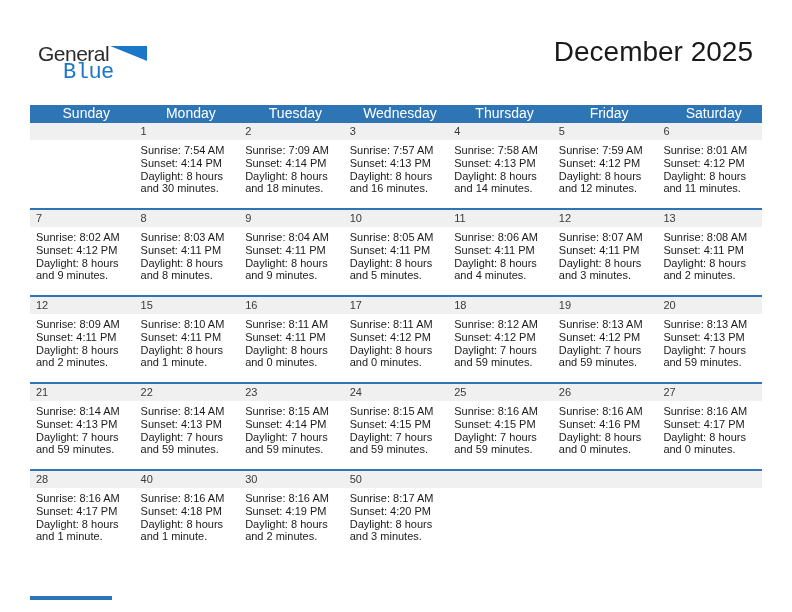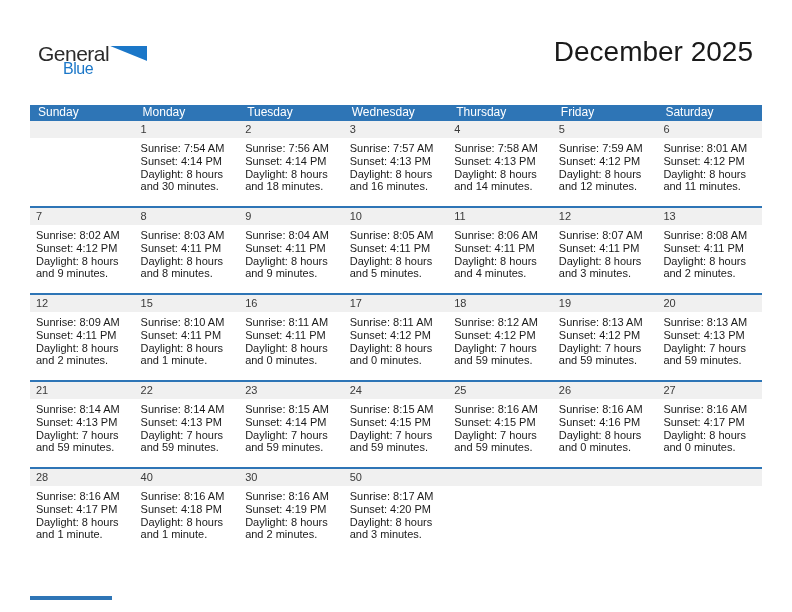--- a/index.html
+++ b/index.html
@@ -16,41 +16,41 @@
 
   
   .logo { position: absolute; left: 38px; top: 42px; }
   .logo-row { display: flex; align-items: flex-start; }
   .logo-general { font-size: 21px; color: #2b2b2b; letter-spacing: -0.5px; }
   .logo-triangle {
     width: 37px; height: 15px; margin-top: 4px; margin-left: 1px;
     background: #1b77c8;
     clip-path: polygon(0 0, 100% 0, 100% 100%);
   }
-  .logo-blue { font-size: 16px; color: #1b77c8; margin-left: 25px; margin-top: -6px; letter-spacing: -0.5px; }
+  .logo-blue { font-size: 22px; color: #1b77c8; margin-left: 25px; margin-top: -6px; letter-spacing: -0.5px; font-family: Liberation Mono, monospace; }
 
   
   .titles { position: absolute; right: 39px; top: 36px; text-align: right; }
   .month-title { font-size: 28px; color: #1a1a1a; }
   .location { font-size: 15px; font-weight: bold; color: #1a1a1a; margin-top: 13px; }
 
   
   table.calendar {
     position: absolute;
     left: 30px; top: 105px;
     width: 732px;
     border-collapse: collapse;
     table-layout: fixed;
   }
   table.calendar thead th {
     background: #2e75b6;
     color: #ffffff;
-    font-size: 12px;
+    font-size: 14px;
     font-weight: normal;
-    text-align: left;
+    text-align: center;
     height: 14px;
     padding: 0 0 0 8px;
     vertical-align: middle;
   }
   table.calendar tbody tr { border-top: 2px solid #2e75b6; }
   table.calendar tbody td {
     vertical-align: top;
     height: 87px;
     padding: 0;
   }
@@ -115,21 +115,21 @@
             <div class="details">
               <div>Sunrise: 7:54 AM</div>
               <div>Sunset: 4:14 PM</div>
               <div>Daylight: 8 hours</div>
               <div>and 30 minutes.</div>
             </div>
           </td>
           <td>
             <div class="band">2</div>
             <div class="details">
-              <div>Sunrise: 7:56 AM</div>
+              <div>Sunrise: 7:09 AM</div>
               <div>Sunset: 4:14 PM</div>
               <div>Daylight: 8 hours</div>
               <div>and 18 minutes.</div>
             </div>
           </td>
           <td>
             <div class="band">3</div>
             <div class="details">
               <div>Sunrise: 7:57 AM</div>
               <div>Sunset: 4:13 PM</div>

